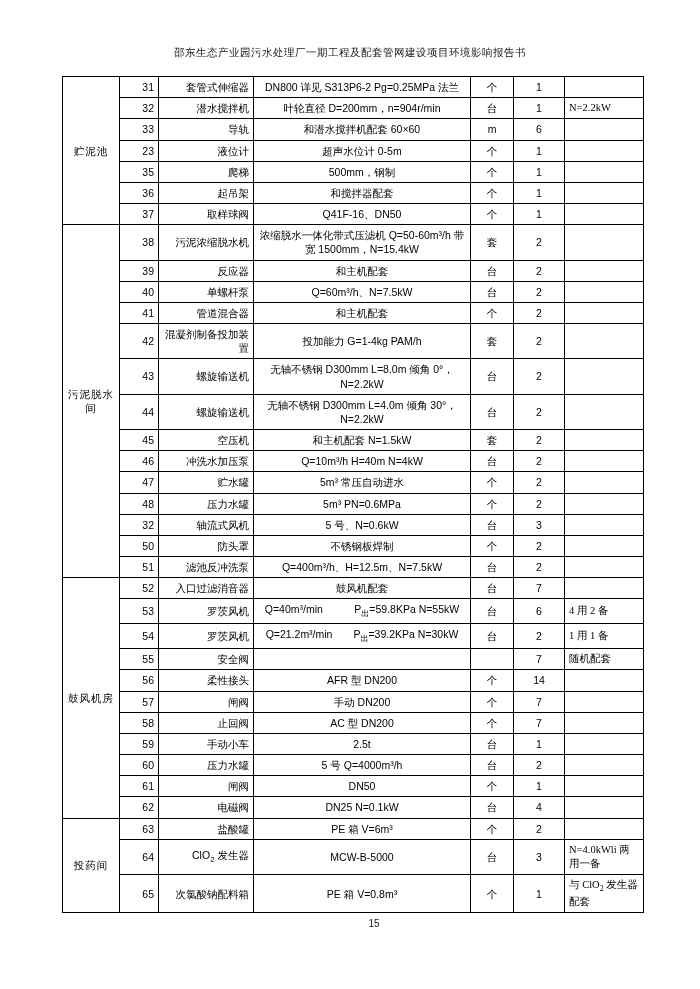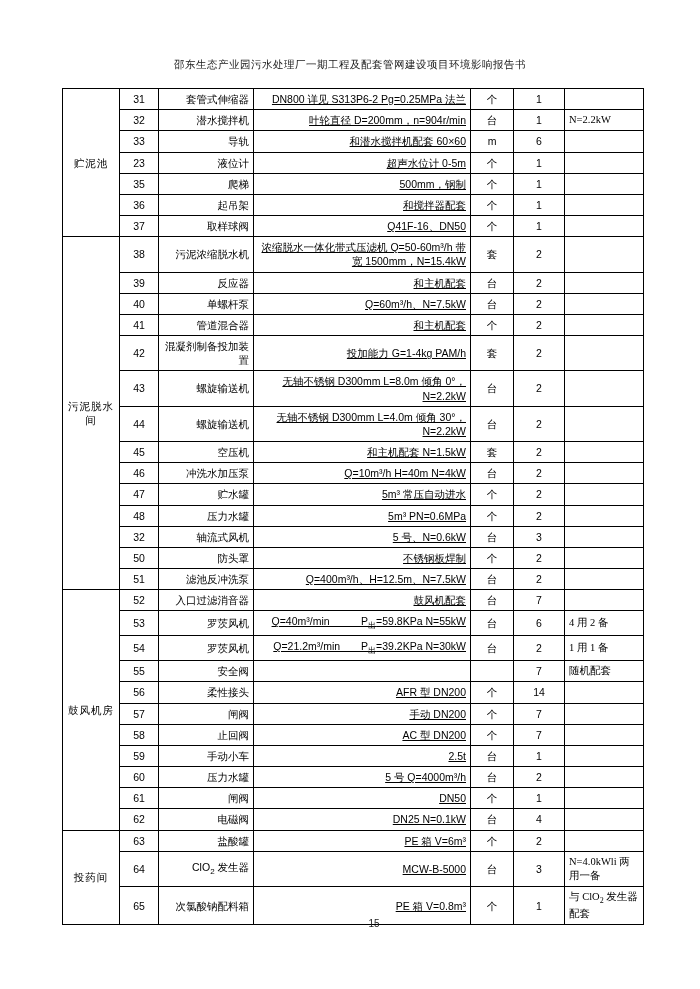--- a/index.html
+++ b/index.html
@@ -13,21 +13,21 @@
     font-family: "Liberation Sans", sans-serif;
     color: #000000;
     position: relative;
     overflow: hidden;
   }
   .page {
     position: relative;
     width: 700px;
     height: 955px;
     box-sizing: border-box;
-    padding: 12px 62px;
+    padding: 0 62px;
   }
   .doc-header {
     text-align: center;
     font-size: 10.5px;
     letter-spacing: 0.5px;
     padding-top: 46px;
     padding-bottom: 6px;
     color: #1a1a1a;
     white-space: nowrap;
   }
@@ -47,31 +47,30 @@
     vertical-align: middle;
     line-height: 1.35;
     word-wrap: break-word;
   }
   td.c-group {
     text-align: center;
     width: 48px;
     letter-spacing: 1px;
   }
   td.c-no {
-    text-align: center;
+    text-align: right;
     width: 30px;
   }
   td.c-name {
     width: 86px;
     text-align: right;
   }
   td.c-spec {
     width: 208px;
-    text-align: right;
-    text-decoration: underline;
+    text-align: center;
   }
   td.c-unit {
     text-align: center;
     width: 34px;
   }
   td.c-qty {
     text-align: center;
     width: 42px;
   }
   td.c-note {

